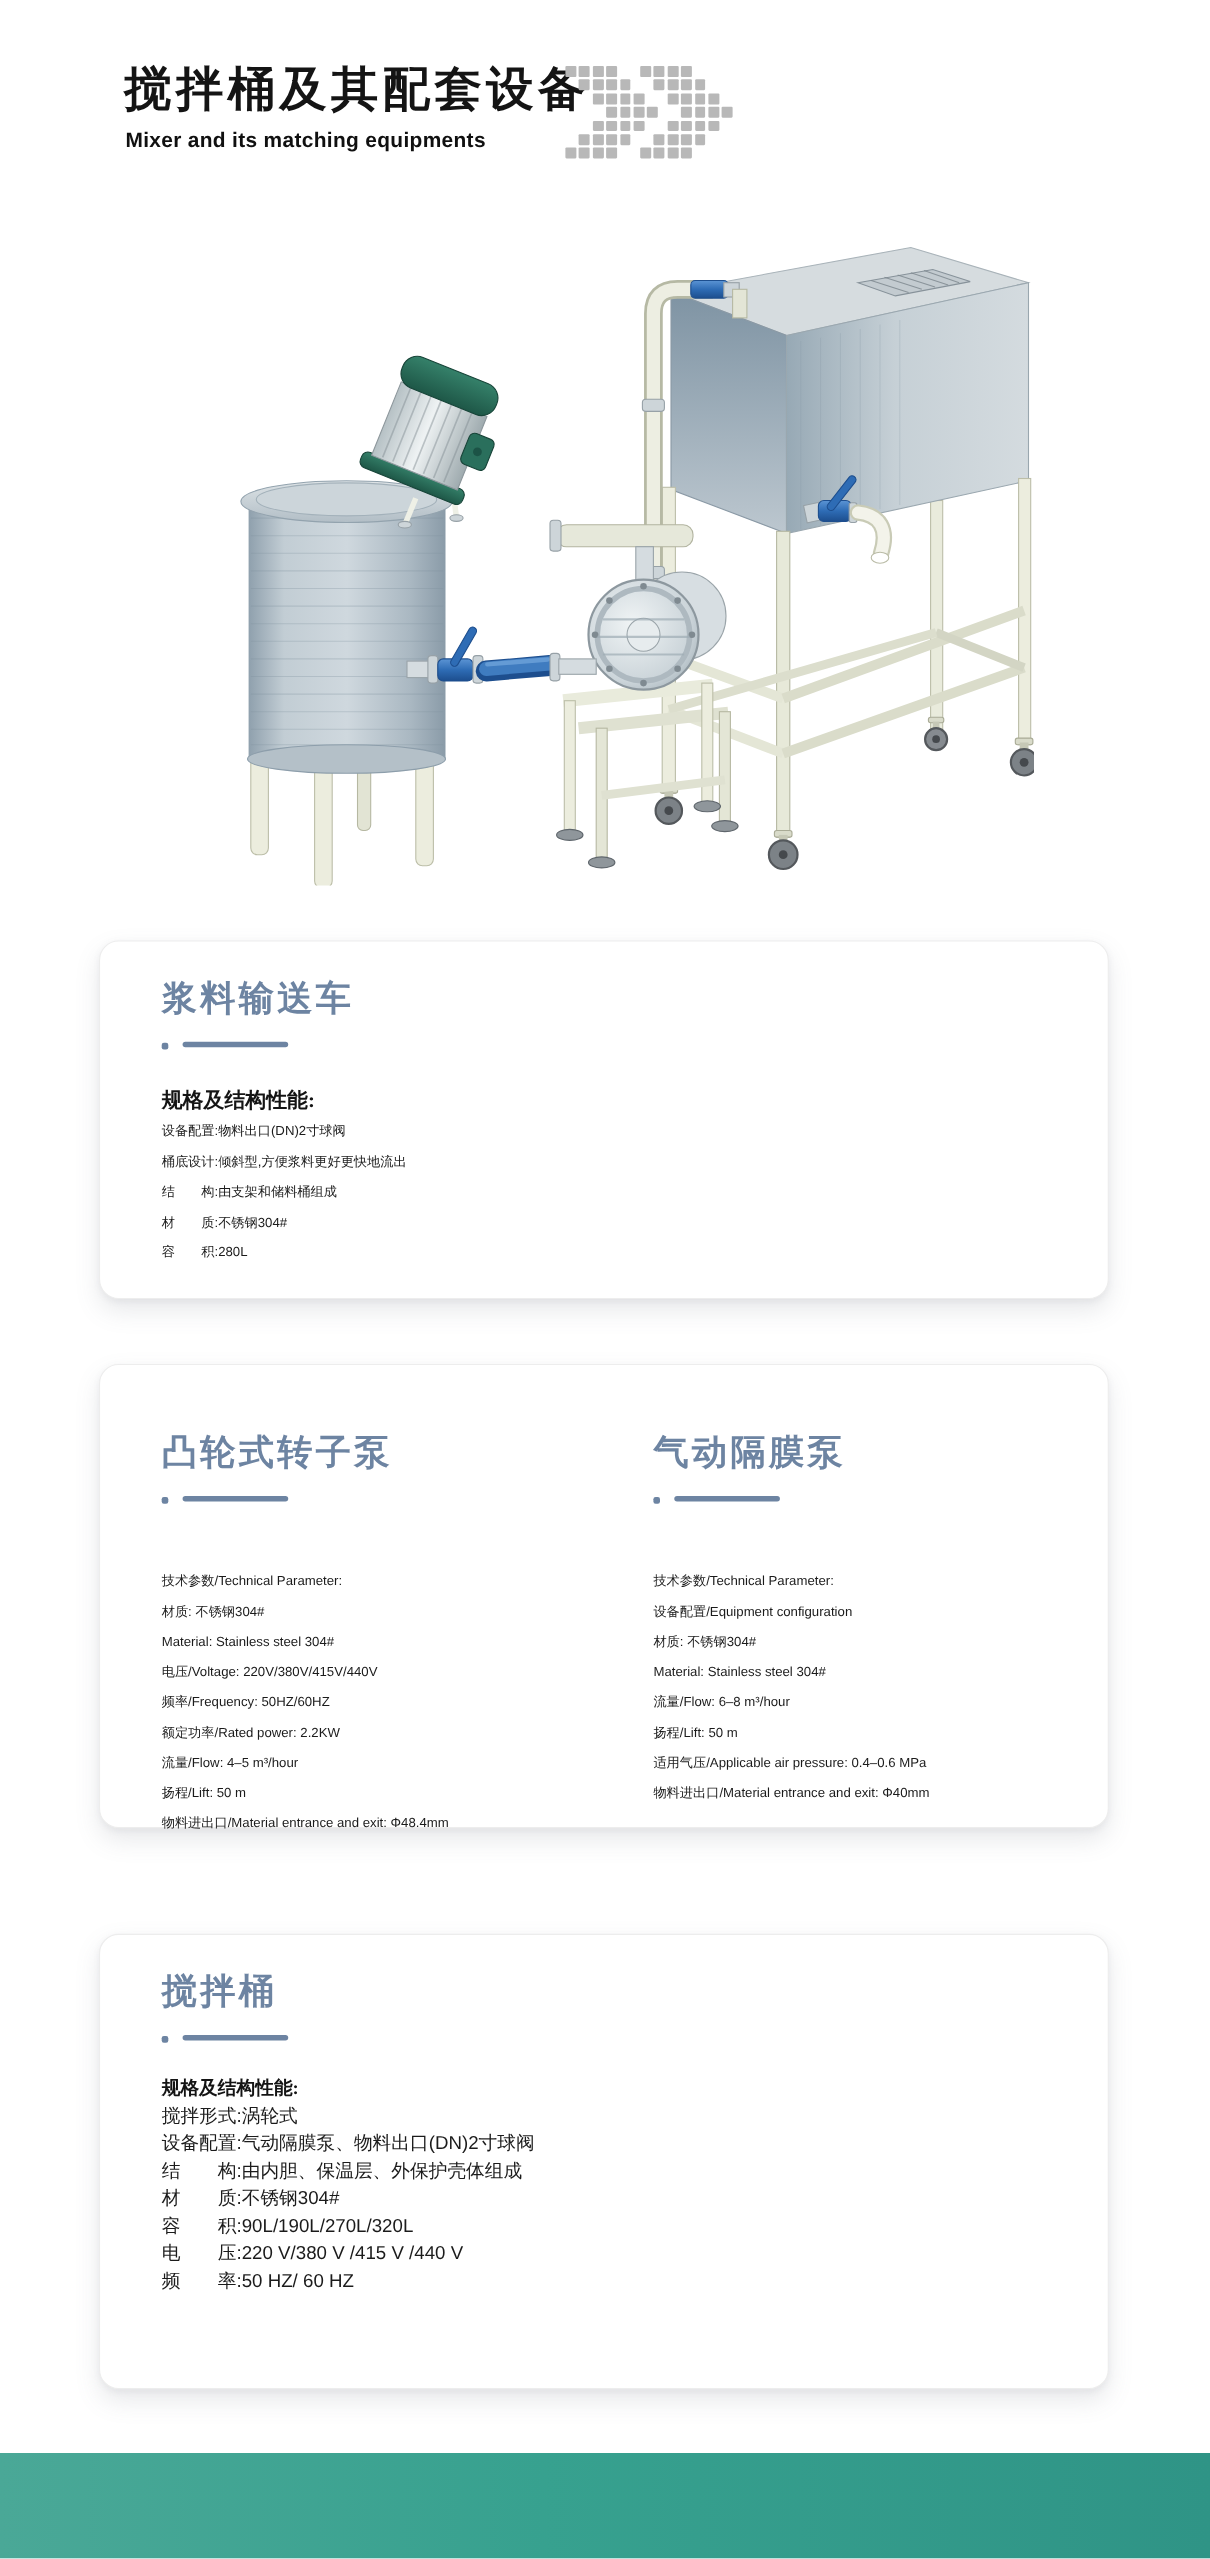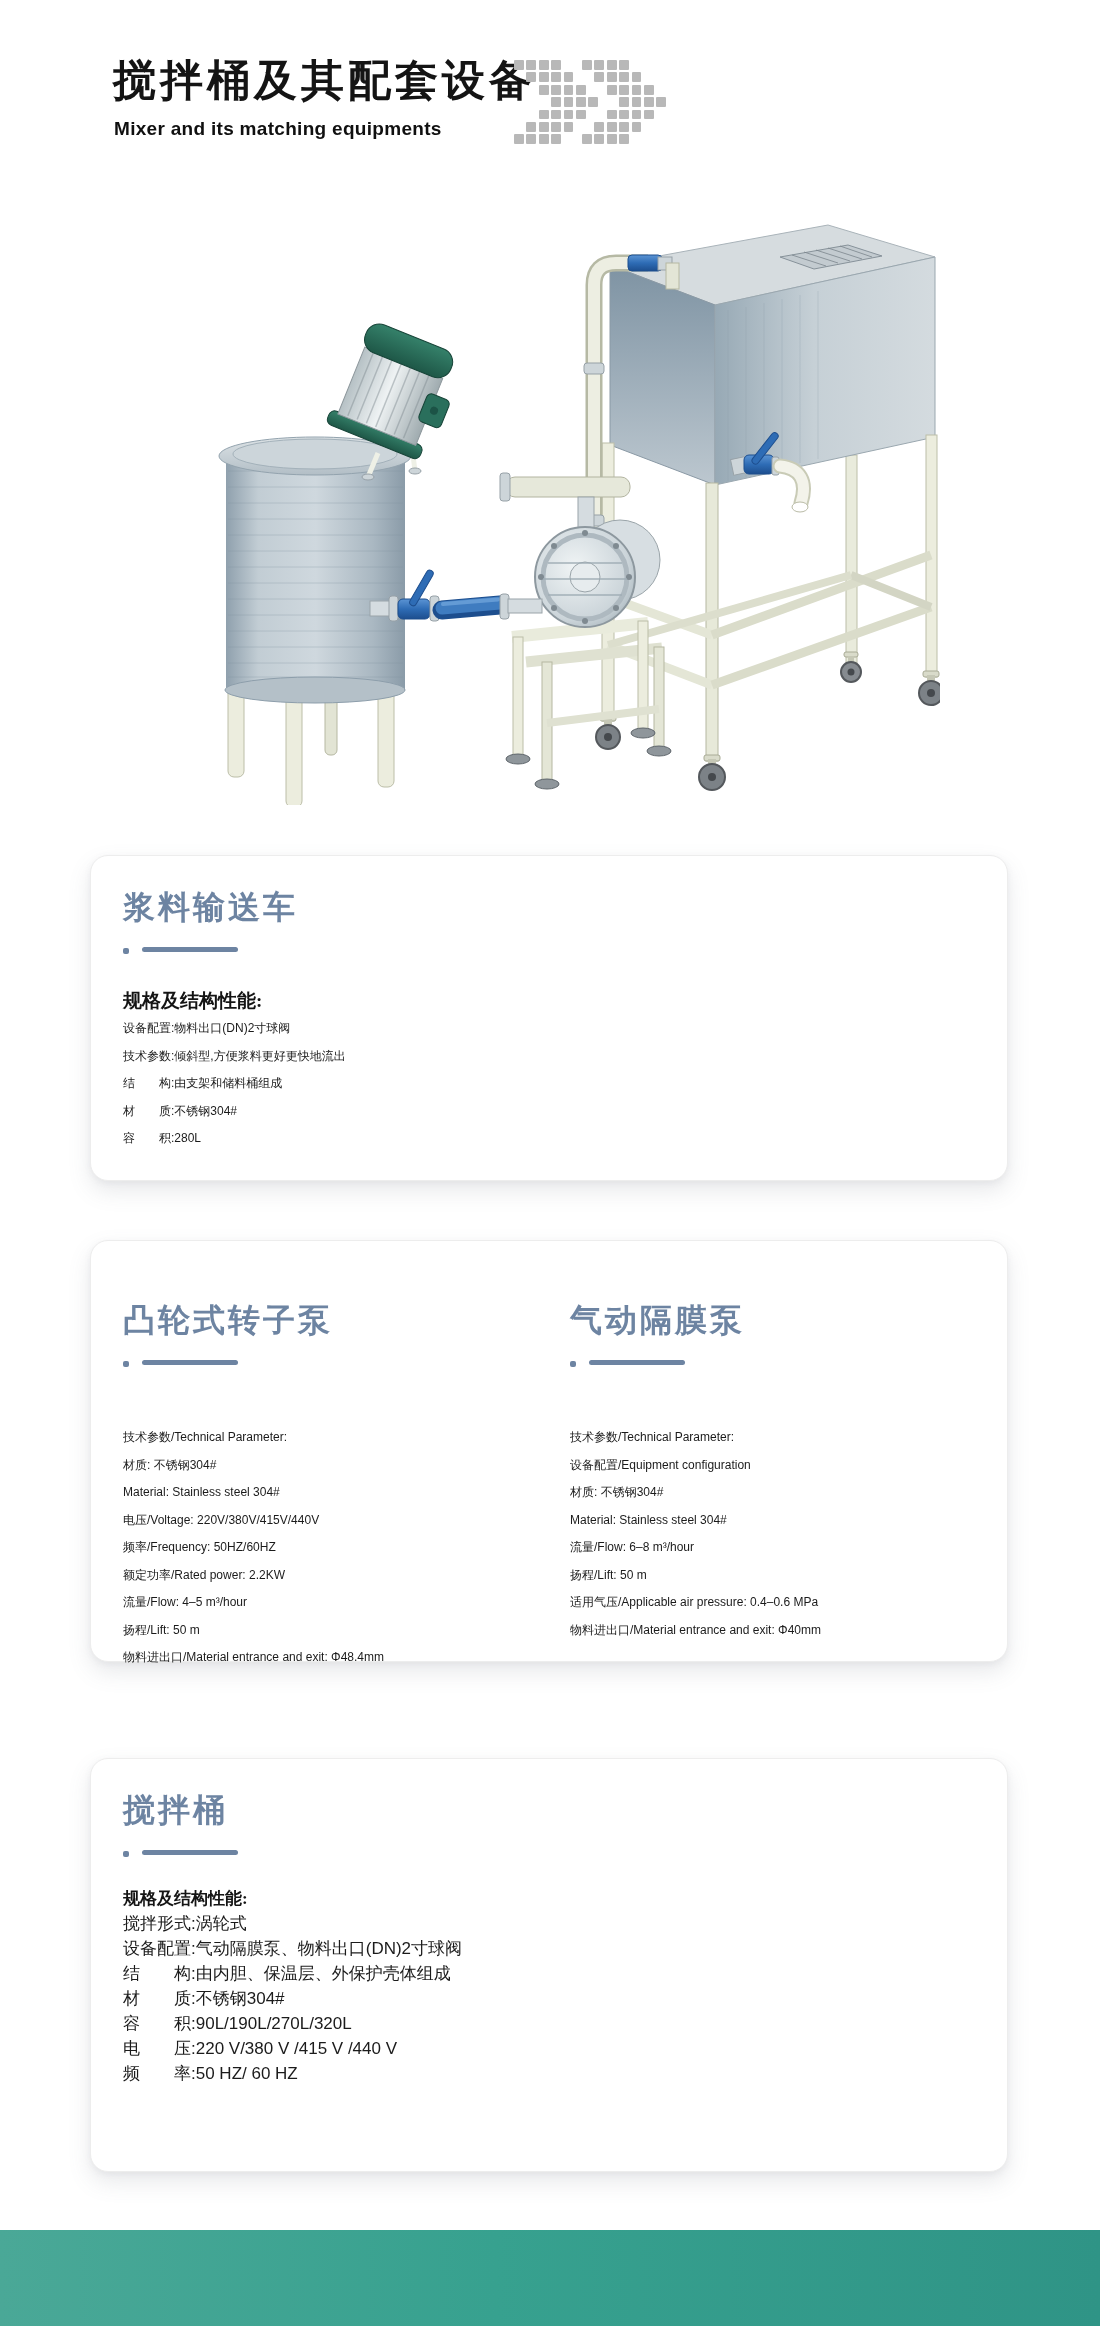--- a/index.html
+++ b/index.html
@@ -23,21 +23,21 @@
   
   .card{
     position:absolute;left:90px;width:918px;background:#fff;
     border:1px solid #ededed;border-radius:18px;
     box-shadow:0 10px 22px rgba(110,120,130,.16),0 2px 6px rgba(110,120,130,.08);
     box-sizing:border-box;
   }
   #card1{top:855px;height:326px;}
   #card2{top:1240px;height:422px;}
   #card3{top:1716px;height:414px;margin-top:42px;}
-  .card-inner{padding:30px 40px 0 32px;}
+  .card-inner{padding:30px 40px 0 56px;}
   .card-title{
     font-size:32px;font-weight:700;color:#6d84a2;letter-spacing:3px;white-space:nowrap;
   }
   .title-rule{margin-top:17px;height:6px;position:relative;}
   .title-rule .dot{position:absolute;left:0;top:1px;width:6px;height:6px;border-radius:2px;background:#6d84a2;}
   .title-rule .bar{position:absolute;left:19px;top:0;width:96px;height:5px;border-radius:2.5px;background:#6d84a2;}
   .spec-heading{font-size:19px;font-weight:700;line-height:28px;color:#141414;font-family:Liberation Serif, serif;}
   .spec-line{font-size:12px;line-height:27.5px;color:#1b1b1b;white-space:nowrap;}
   #card1 .specs{margin-top:34px;}
   #card2 .cols{display:flex;margin-top:44px;}
@@ -362,21 +362,21 @@
   <div class="card-inner">
     <div class="card-title">浆料输送车</div>
     <div class="title-rule">
         <span class="dot"></span>
         <span class="bar"></span>
       </div>
     <div class="specs">
       <div class="spec-heading">规格及结构性能:</div>
       <div>
           <div class="spec-line">设备配置:物料出口(DN)2寸球阀</div>
-          <div class="spec-line">技术参数:倾斜型,方便浆料更好更快地流出</div>
+          <div class="spec-line">桶底设计:倾斜型,方便浆料更好更快地流出</div>
           <div class="spec-line">结　　构:由支架和储料桶组成</div>
           <div class="spec-line">材　　质:不锈钢304#</div>
           <div class="spec-line">容　　积:280L</div>
         </div>
     </div>
   </div>
 </div>
 
 <div class="card" id="card2">
   <div class="card-inner">

